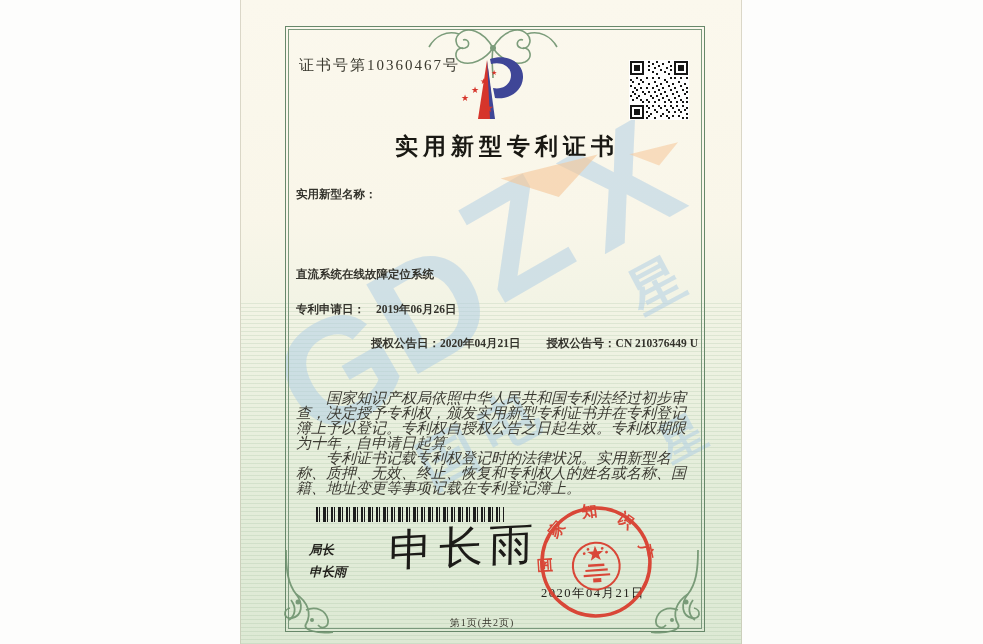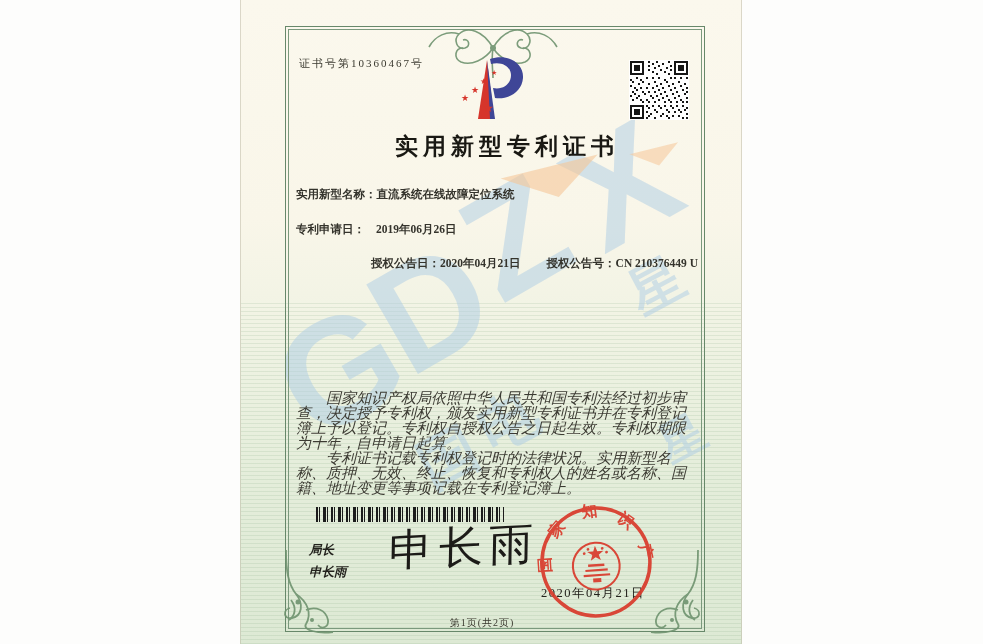--- a/index.html
+++ b/index.html
@@ -13,30 +13,30 @@
   
   .wm{position:absolute;z-index:1;color:rgba(175,206,228,.52);font-weight:bold;
       font-family:"Liberation Sans","DejaVu Sans",sans-serif;pointer-events:none;line-height:1;}
   .wm-tri{position:absolute;z-index:1;width:0;height:0;pointer-events:none;}
   
   .frame{position:absolute;left:44px;top:26px;width:418px;height:604px;border:1px solid #67886a;z-index:2;}
   .frame-inner{position:absolute;inset:2px;border:1px solid #7b997d;}
   .orn{position:absolute;z-index:2;}
   
   .content{position:absolute;inset:0;z-index:3;color:#2d2c27;}
-  .cert-no{position:absolute;left:58px;top:56px;font-size:11px;letter-spacing:2px;color:#3a392f;text-align:center;}
+  .cert-no{position:absolute;left:58px;top:56px;font-size:15px;letter-spacing:2px;color:#3a392f;text-align:center;}
   .logo{position:absolute;left:208px;top:55px;width:82px;height:68px;}
   .qr{position:absolute;left:388px;top:60px;width:58px;height:58px;background:#fff;padding:1px;}
   .title{position:absolute;left:16px;top:131px;width:500px;text-align:center;
          font-size:23px;font-weight:bold;letter-spacing:5px;color:#191813;}
   .fields{position:absolute;left:55px;top:187px;width:402px;font-size:11.5px;font-weight:600;color:#34332c;}
   .frow{display:flex;align-items:flex-start;line-height:15px;}
   .flabel{flex:0 0 80px;white-space:nowrap;}
   .fvalue{flex:1;}
-  .gap20{margin-bottom:20px;}.gap16{margin-bottom:16px;}.gap15{margin-bottom:8px;}.gap10{margin-bottom:10px;}
+  .gap20{margin-bottom:20px;flex-direction:column;}.gap16{margin-bottom:16px;}.gap15{margin-bottom:8px;}.gap10{margin-bottom:10px;}
   .grant-row{display:flex;margin-top:19px;line-height:15px;justify-content:flex-end;}
   .grant-right{margin-left:26px;}
   .paras{position:absolute;left:55px;top:391px;width:398px;font-size:15px;line-height:15px;
          font-style:italic;color:#3c3b33;}
   .paras p{margin:0;text-indent:2em;}
   .barcode{position:absolute;left:75px;top:507px;width:188px;height:15px;
          background:repeating-linear-gradient(90deg,#1c1c1c 0 2px,transparent 2px 3px,#1c1c1c 3px 4px,transparent 4px 7px,#1c1c1c 7px 10px,transparent 10px 11px,#1c1c1c 11px 12px,transparent 12px 15px);}
   .signer{position:absolute;left:68px;top:539px;font-family:"Liberation Sans","DejaVu Sans",sans-serif;
          font-size:12.5px;font-weight:bold;color:#23221d;line-height:22px;font-style:italic;}
   .signature{position:absolute;left:148px;top:518px;font-size:44px;color:#1c1b18;

